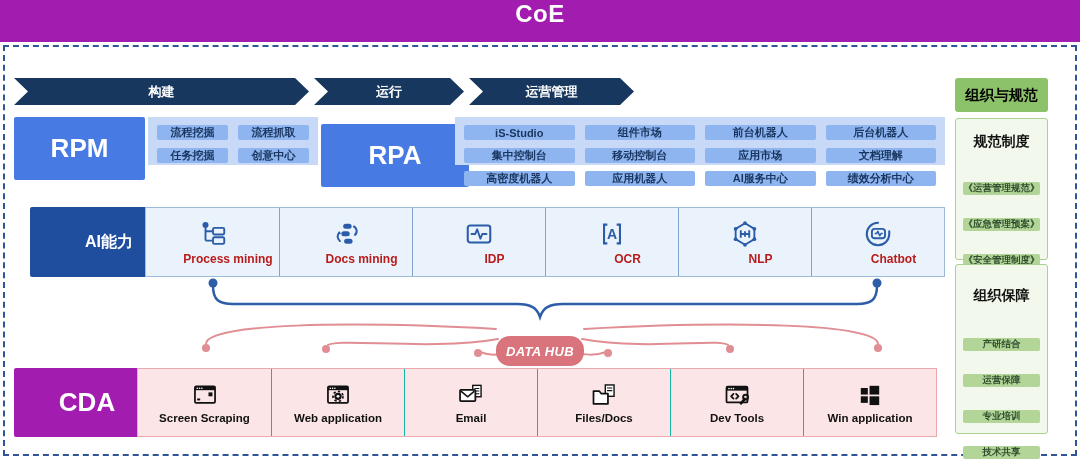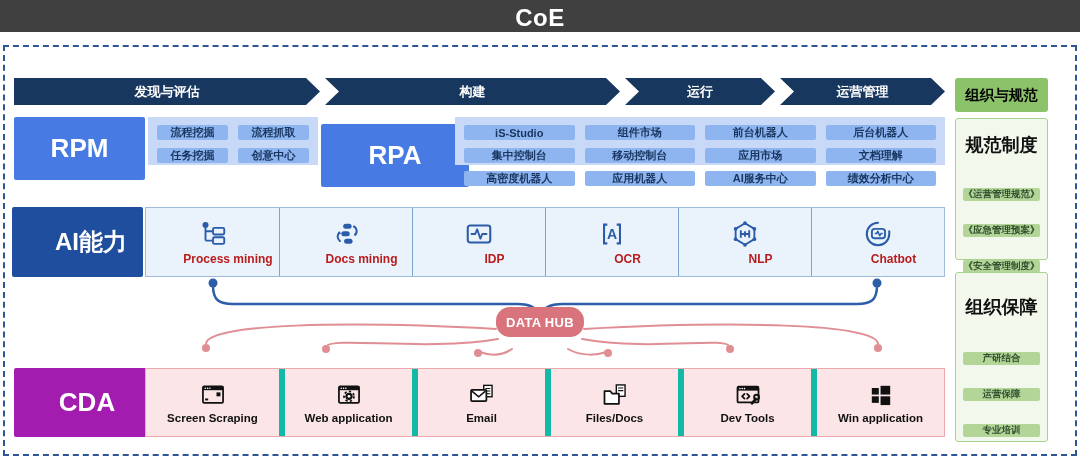--- a/index.html
+++ b/index.html
@@ -1,102 +1,99 @@
 <!DOCTYPE html>
 <html><head>
 <meta charset="utf-8">
 <style>
   * { margin:0; padding:0; box-sizing:border-box; }
   body { background:#fff; font-family:"Liberation Sans", sans-serif; }
   .stage { position:relative; width:1080px; height:459px; background:#fff; overflow:hidden; }
 
   
-  .topbar { position:absolute; left:0; top:0; width:1080px; height:32px; background:#404040;
-            display:flex; align-items:flex-end; justify-content:center; }
+  .topbar { position:absolute; left:0; top:0; width:1080px; height:42px; background:#a21caf;
+            display:flex; align-items:flex-start; justify-content:center; }
   .topbar span { color:#fff; font-size:24px; font-weight:bold; letter-spacing:.5px; }
 
   
   .frame { position:absolute; left:3px; top:45px; width:1074px; height:411px;
            border:2px dashed #2F5597; }
 
   
   .pipeline { position:absolute; left:14px; top:78px; height:27px; display:flex; gap:5px; }
   .chev { background:#17375E; color:#fff; font-size:13px; font-weight:bold;
           display:flex; align-items:center; justify-content:center; height:27px;
           clip-path:polygon(0 0, calc(100% - 14px) 0, 100% 50%, calc(100% - 14px) 100%, 0 100%, 14px 50%); }
   .chev.first { clip-path:polygon(0 0, calc(100% - 14px) 0, 100% 50%, calc(100% - 14px) 100%, 0 100%); }
 
   
   .labelbox { position:absolute; display:flex; align-items:center; justify-content:center;
               color:#fff; font-weight:bold; border-radius:2px; }
   .rpm-box { left:14px; top:117px; width:131px; height:63px; background:#477BE3; font-size:26px; }
   .rpa-box { left:321px; top:124px; width:148px; height:63px; background:#477BE3; font-size:26px; }
-  .ai-box  { left:12px; top:207px; width:131px; height:70px; background:#1F4E9F; font-size:24px;padding-left:27px; }
+  .ai-box  { left:30px; top:207px; width:131px; height:70px; background:#1F4E9F; font-size:16px;padding-left:27px; }
   .cda-box { left:14px; top:368px; width:146px; height:69px; background:#a21caf; font-size:26px; }
 
   
   .chip-panel { position:absolute; top:117px; height:48px; background:#C7D9F7;
                 display:grid; padding:8px 9px; gap:8px 10px; }
   .rpm-panel { left:148px; width:170px; grid-template-columns:1fr 1fr; }
   .rpa-panel { left:455px; width:490px; grid-template-columns:repeat(4,1fr); }
   .bluechip { background:#8FB5F0; color:#17355E; font-size:11px; font-weight:bold;
               display:flex; align-items:center; justify-content:center; border-radius:2px; white-space:nowrap; }
 
   
   .ai-cells { position:absolute; left:145px; top:207px; width:800px; height:70px;
               background:#EAF2FB; border:1px solid #9FBBDC; display:grid; grid-template-columns:repeat(6,1fr); }
   .ai-cell { display:flex; flex-direction:column; align-items:center; justify-content:center;
              gap:3px; border-left:1px solid #7FA3CF; }
   .ai-cell:first-child { border-left:none; }
   .ai-cell .lbl { font-size:12px; font-weight:bold; color:#b91c1c;padding-left:31px; }
 
   
-  .cda-cells { position:absolute; left:145px; top:368px; width:800px; height:69px;
+  .cda-cells { position:absolute; left:137px; top:368px; width:800px; height:69px;
                background:#FBE5E6; border:1px solid #EBA9AE; display:grid; grid-template-columns:repeat(6,1fr); }
   .cda-cell { display:flex; flex-direction:column; align-items:center; justify-content:center;
-              gap:3px; border-left:6px solid #14b8a6; }
+              gap:3px; border-left:1px solid #14b8a6; }
   .cda-cell:first-child { border-left:none; }
   .cda-cell .lbl { font-size:11.5px; font-weight:bold; color:#111; }
 
   
   .connector-svg { position:absolute; left:0; top:277px; }
-  .datahub { position:absolute; left:496px; top:307px; width:88px; height:30px; background:#D9747C;
+  .datahub { position:absolute; left:496px; top:336px; width:88px; height:30px; background:#D9747C;
              border-radius:14px; display:flex; align-items:center; justify-content:center;
-             color:#fff; font-size:13px; font-weight:bold; letter-spacing:.3px; white-space:nowrap; }
+             color:#fff; font-size:13px; font-weight:bold; letter-spacing:.3px; white-space:nowrap;font-style:italic; }
 
   
   .green-header { position:absolute; left:955px; top:78px; width:93px; height:34px; background:#8CC269;
                   border-radius:3px; display:flex; align-items:center; justify-content:center;
                   color:#000000; font-size:14.5px; font-weight:bold; white-space:nowrap; }
   .green-panel { position:absolute; left:955px; width:93px; background:#F2F8EC;
                  border:1px solid #AAD18F; border-radius:3px; display:flex; flex-direction:column; align-items:center; }
   .gp1 { top:118px; height:142px; }
-  .gp2 { top:272px; height:170px; }
-  .green-panel .gtitle { font-size:18px; font-weight:bold; color:#111; margin-top:14px; margin-bottom:8px; }
+  .gp2 { top:264px; height:170px; }
+  .green-panel .gtitle { font-size:14px; font-weight:bold; color:#111; margin-top:14px; margin-bottom:8px; }
   .gp2 .gtitle { margin-top:22px; margin-bottom:10px; }
   .greenchip { width:77px; height:21px; background:#B3D698; border-radius:2px; margin-top:23px;
                display:flex; align-items:center; justify-content:center;
                font-size:9.5px; font-weight:bold; color:#2F4F2F; white-space:nowrap; }
   .icon { display:block; }
 </style>
 </head>
 <body>
 
 <div class="stage">
 
   <div class="topbar">
     <span>CoE</span>
   </div>
 
   <div class="frame"></div>
 
   <div class="pipeline">
-    <div class="chev first" style="width:306px">
-        <span>发现与评估</span>
-      </div>
     <div class="chev" style="width:295px">
         <span>构建</span>
       </div>
     <div class="chev" style="width:150px">
         <span>运行</span>
       </div>
     <div class="chev" style="width:165px">
         <span>运营管理</span>
       </div>
   </div>

